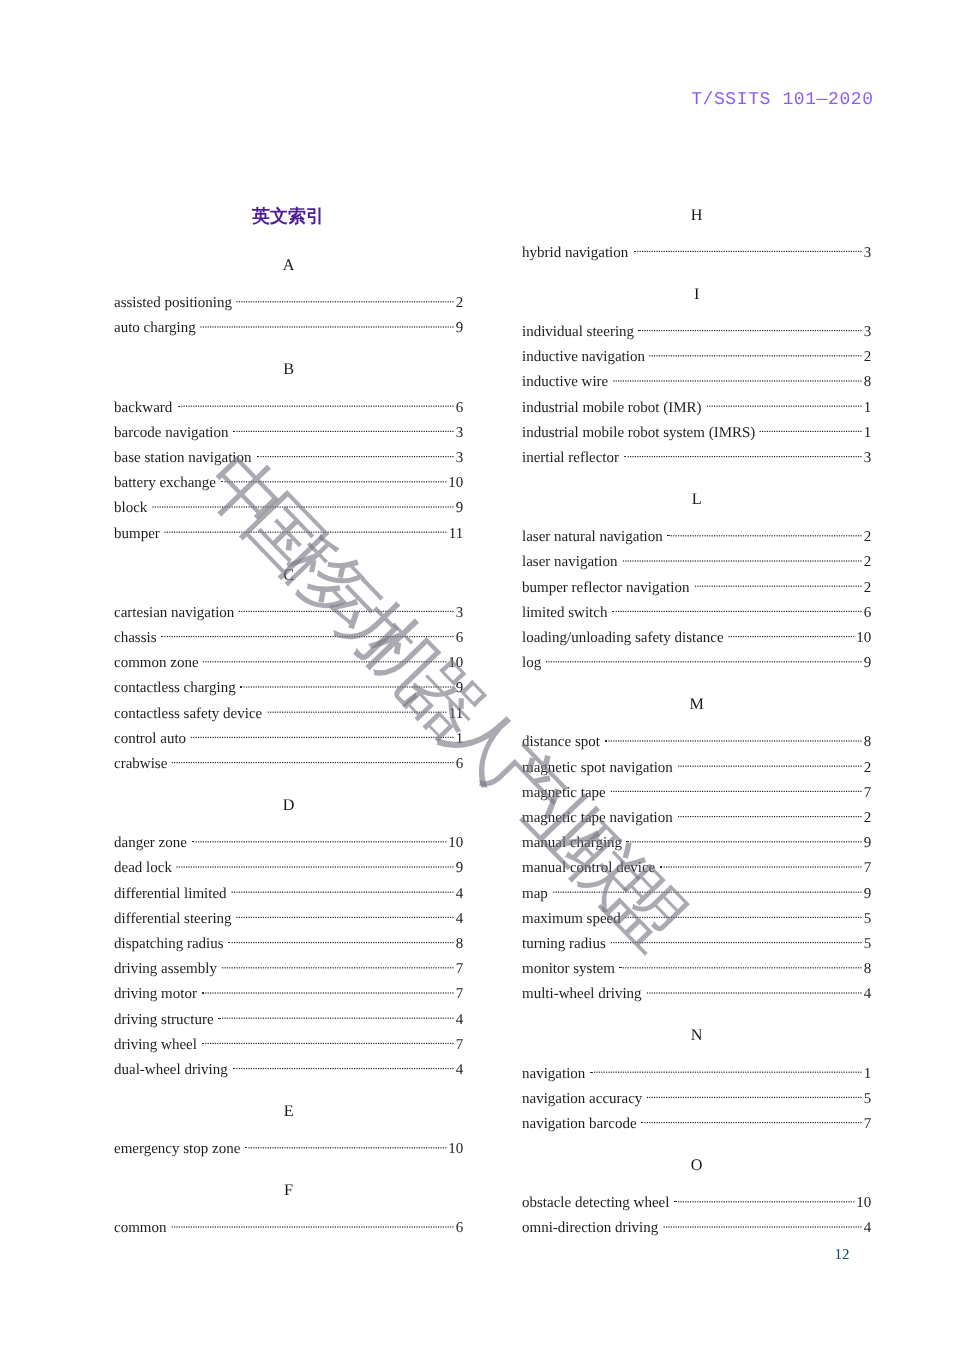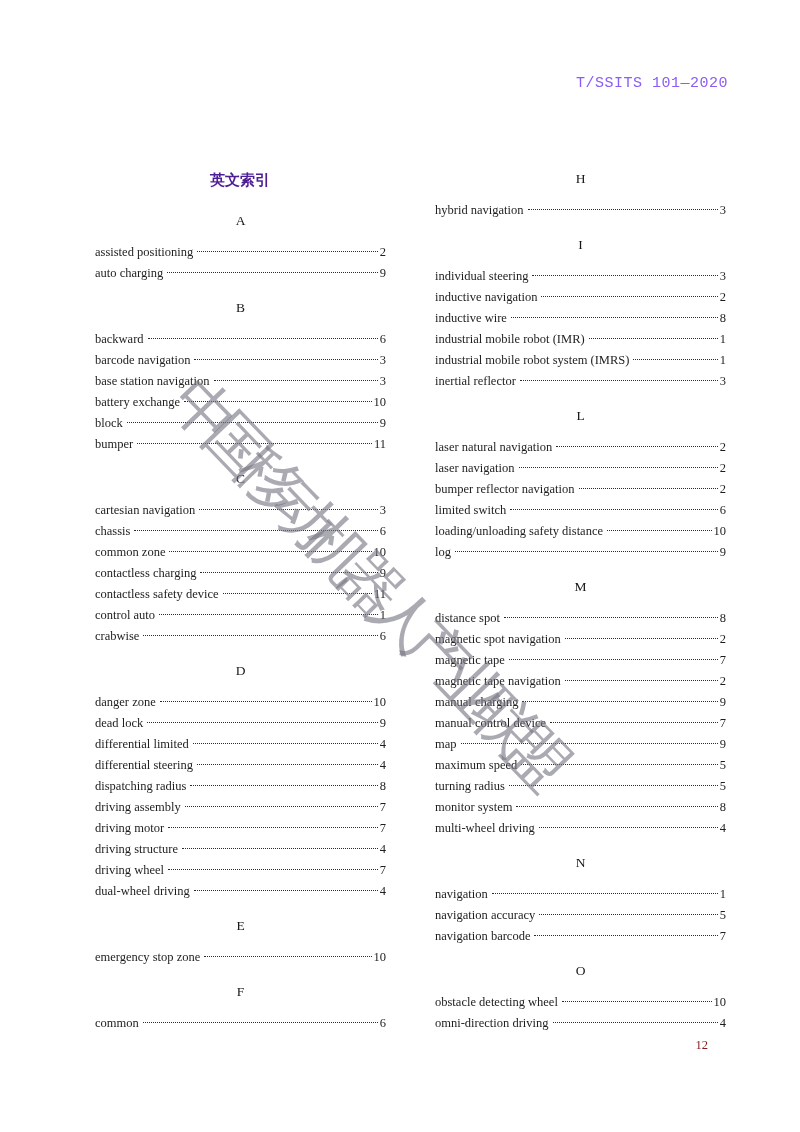--- a/index.html
+++ b/index.html
@@ -64,21 +64,21 @@
     border-bottom: 1.6px dotted #2b2b2b;
     margin: 0 2px 3px 2px;
     min-width: 6px;
   }
   .entry .pagenum { flex: 0 0 auto; text-align: right; }
   .page-number {
     position: absolute;
     top: 1038px;
     right: 92px;
     font-size: 12.5px;
-    color: #7f1d1d;
+    color: #0c4a6e;
   }
   .watermark {
     position: absolute;
     left: 213px;
     top: 360px;
     transform: rotate(46deg);
     transform-origin: 0 0;
     font-size: 62px;
     letter-spacing: -14px;
     white-space: nowrap;

